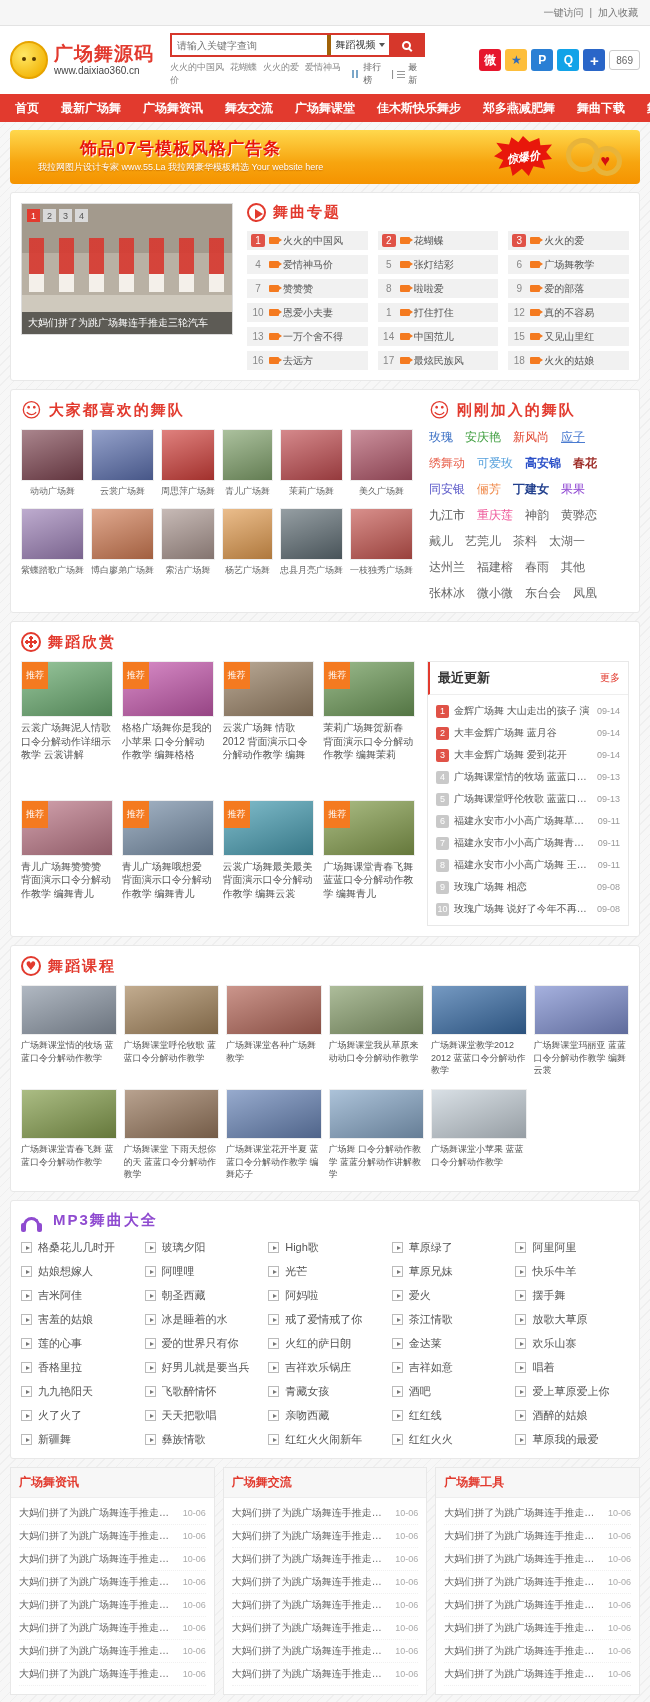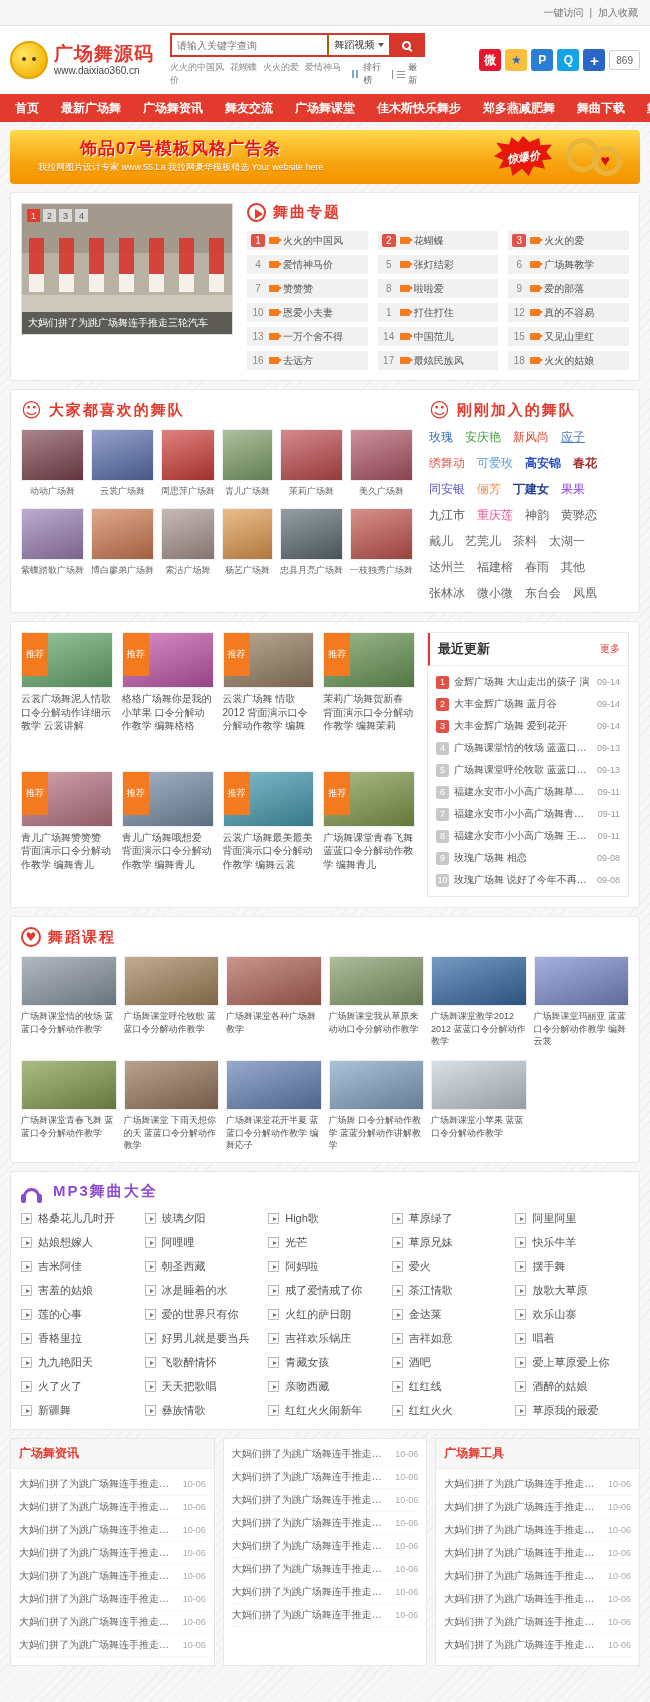--- a/index.html
+++ b/index.html
@@ -22,21 +22,21 @@
   .mascot { width:38px; height:38px; border-radius:50%;
     background:radial-gradient(circle at 35% 35%, #ffe765, #f3b70b 75%);
     border:2px solid #e7a400; position:relative; }
   .mascot::before, .mascot::after { content:""; position:absolute; top:14px; width:4px; height:4px; border-radius:50%; background:#5a3b00; }
   .mascot::before { left:10px; } .mascot::after { right:10px; }
   .site-name { color:var(--red); font-size:19px; font-weight:bold; letter-spacing:1px; line-height:1.1; }
   .site-url { font-size:10px; color:#444; }
   .search { width:255px; }
   .search-row { display:flex; height:24px; border:2px solid #d6372b; }
   .search-row input { flex:1; border:none; outline:none; padding:0 5px; font-size:10px; color:#999; min-width:0; }
-  .search-sel { width:62px; border-left:2px solid #a16207; display:flex; align-items:center; justify-content:center; gap:3px; font-size:10px; color:#333; background:#fff; }
+  .search-sel { width:62px; border-left:4px solid #a16207; display:flex; align-items:center; justify-content:center; gap:3px; font-size:10px; color:#333; background:#fff; }
   .caret { width:0; height:0; border-left:3px solid transparent; border-right:3px solid transparent; border-top:4px solid #555; }
   .search-btn { width:34px; background:#d6372b; border:none; display:flex; align-items:center; justify-content:center; cursor:pointer; }
   .mag { width:9px; height:9px; border:2px solid #fff; border-radius:50%; position:relative; }
   .mag::after { content:""; position:absolute; width:2px; height:5px; background:#fff; right:-2px; bottom:-4px; transform:rotate(-45deg); }
   .hotwords { display:flex; align-items:center; gap:6px; margin-top:4px; font-size:9px; color:#888; }
   .hotwords .rt { margin-left:auto; display:flex; align-items:center; gap:3px; color:#666; }
   .bars-ic { width:9px; height:8px; background:repeating-linear-gradient(90deg,#7ba7c9 0 2px,transparent 2px 4px); }
   .list-ic { width:9px; height:7px; background:repeating-linear-gradient(0deg,#999 0 1px,transparent 1px 3px); }
   .social { margin-left:auto; display:flex; align-items:center; gap:4px; }
   .sq { width:22px; height:22px; border-radius:3px; color:#fff; font-size:12px; font-weight:bold;
@@ -121,21 +121,21 @@
   .teams-right { flex:1; min-width:0; }
   .tagcloud { display:flex; flex-wrap:wrap; gap:9px 12px; margin-top:4px; }
   .tagcloud a { font-size:12px; color:#666; }
   .tagcloud a.b { font-weight:bold; }
 
   
   .appr-body { display:flex; gap:12px; }
   .vid-grid4 { flex:1; display:grid; grid-template-columns:repeat(4,1fr); gap:12px 9px; min-width:0; }
   .vcard .ph { height:56px; position:relative; border:1px solid #eee;
     background-image:linear-gradient(160deg,rgba(255,255,255,.3),rgba(0,0,0,.25)); }
-  .badge { position:absolute; left:0; top:0; background:var(--orange); color:#fff; font-size:9px; padding:15px 4px; }
+  .badge { position:absolute; left:0; top:0; background:var(--orange); color:#fff; font-size:9px; padding:7px 4px; }
   .vcard .tt { font-size:10px; color:#555; line-height:1.35; margin-top:4px; height:40px; overflow:hidden; }
   .updates { width:202px; flex:none; border:1px solid var(--panelbd); align-self:flex-start; }
   .upd-head { display:flex; align-items:center; justify-content:space-between; padding:7px 8px;
     border-bottom:1px solid #eee; border-left:2px solid var(--red); }
   .upd-head .t { font-size:13px; font-weight:bold; color:#333; }
   .upd-head .more { font-size:10px; color:var(--red); }
   .upd-list { padding:5px 8px; }
   .upd-row { display:flex; align-items:center; gap:5px; height:22px; }
   .upd-row .rk { width:13px; height:13px; flex:none; background:#c9c9c9; color:#fff; font-size:9px;
     display:flex; align-items:center; justify-content:center; border-radius:2px; }
@@ -476,20 +476,24 @@
           <a style="color: rgb(102, 102, 102);">张林冰</a>
           <a style="color: rgb(102, 102, 102);">微小微</a>
           <a style="color: rgb(102, 102, 102);">东台会</a>
           <a style="color: rgb(102, 102, 102);">凤凰</a>
         </div>
     </div>
   </div>
 </div>
 
 <div class="panel">
+  <div class="sec-head">
+    <span class="reel"></span>
+    <span class="sec-title">舞蹈欣赏</span>
+  </div>
   <div class="appr-body">
     <div class="vid-grid4">
 
         <a class="vcard">
           <div class="ph" style="background-color: rgb(108, 174, 114);">
             <span class="badge">推荐</span>
           </div>
           <div class="tt">云裳广场舞泥人情歌 口令分解动作详细示教学 云裳讲解</div>
         </a>
 
@@ -954,20 +958,23 @@
           <span class="dt">10-06</span>
         </a>
 
         <a class="nrow">
           <span class="tt">大妈们拼了为跳广场舞连手推走三轮汽车</span>
           <span class="dt">10-06</span>
         </a>
       </div>
   </div>
   <div class="nbox">
+    <div class="nbox-head">
+        <span class="t">广场舞交流</span>
+      </div>
     <div class="nbox-list">
 
         <a class="nrow">
           <span class="tt">大妈们拼了为跳广场舞连手推走三轮汽车</span>
           <span class="dt">10-06</span>
         </a>
 
         <a class="nrow">
           <span class="tt">大妈们拼了为跳广场舞连手推走三轮汽车</span>
           <span class="dt">10-06</span>

